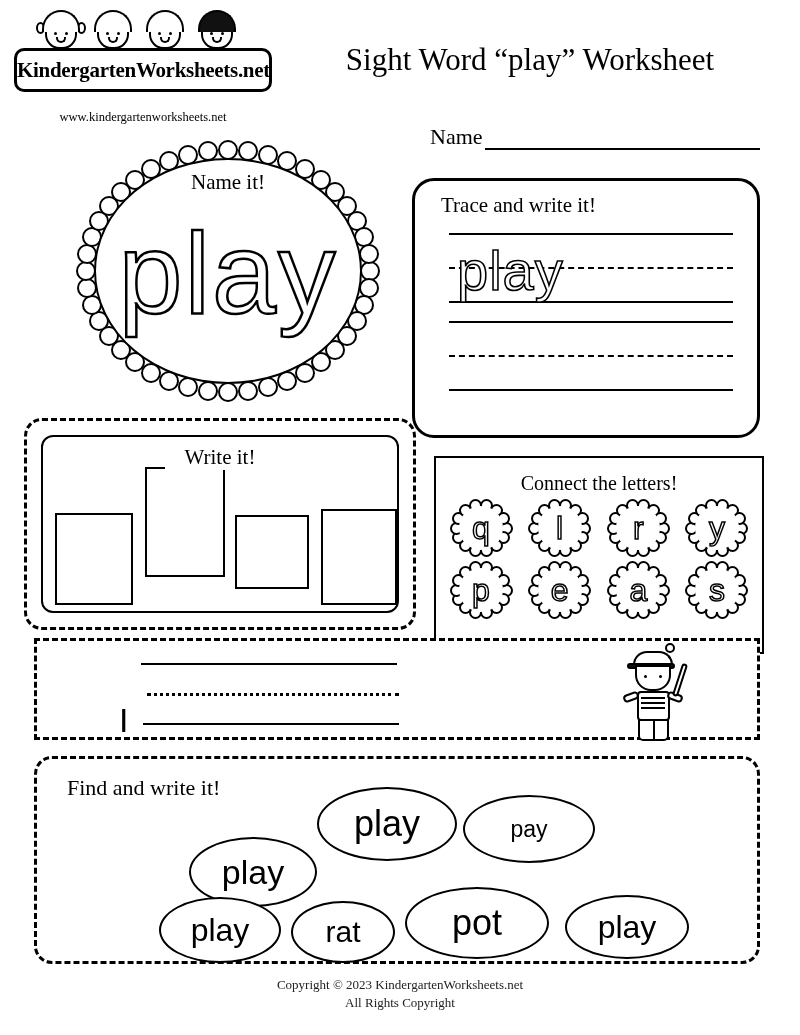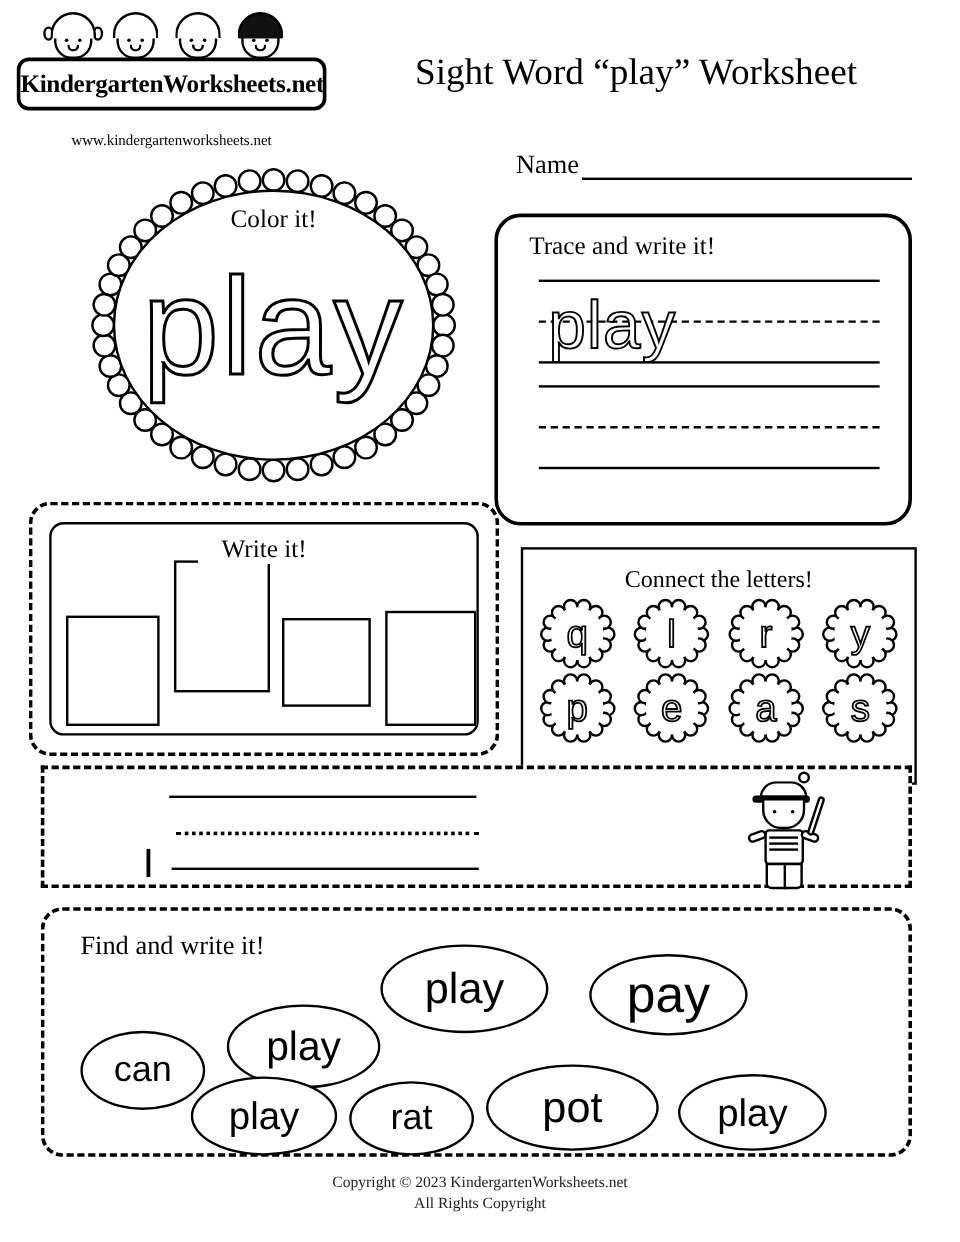--- a/index.html
+++ b/index.html
@@ -542,21 +542,21 @@
       <div class="dot" style="left: 208.989px; top: 18.9345px;"></div>
       <div class="dot" style="left: 226.771px; top: 27.2083px;"></div>
       <div class="dot" style="left: 242.99px; top: 37.5543px;"></div>
       <div class="dot" style="left: 257.316px; top: 49.7619px;"></div>
       <div class="dot" style="left: 269.458px; top: 63.5825px;"></div>
       <div class="dot" style="left: 279.168px; top: 78.7348px;"></div>
       <div class="dot" style="left: 286.248px; top: 94.9104px;"></div>
       <div class="dot" style="left: 290.555px; top: 111.78px;"></div>
     </div>
   <div class="oval-inner"></div>
-  <div class="label">Color it!</div>
+  <div class="label">Name it!</div>
   <div class="big-word">play</div>
 </div>
 
 <div class="trace-box">
   <div class="label">Trace and write it!</div>
 
   <div class="rule-group rule-top" style="top:52px;"></div>
   <div class="rule-group rule-mid" style="top:86px;"></div>
   <div class="rule-group rule-bot" style="top:120px;"></div>
   <div class="trace-word" style="left:42px; top:62px;">play</div>
@@ -740,24 +740,23 @@
     <div class="bk bk-arm-l"></div>
     <div class="bk bk-arm-r"></div>
     <div class="bk bk-legs"></div>
     <div class="bk-leg-split"></div>
     <div class="bk-bat"></div>
   </div>
 </div>
 
 <div class="find-box">
   <div class="label">Find and write it!</div>
-  <div class="word-oval" style="left:30px; top:100px; width:104px; height:66px; font-size:30px;">can</div>
   <div class="word-oval" style="left:152px; top:78px; width:128px; height:70px; font-size:34px;">play</div>
   <div class="word-oval" style="left:280px; top:28px; width:140px; height:74px; font-size:36px;">play</div>
-  <div class="word-oval" style="left:454px; top:36px; width:132px; height:68px; font-size:43px;">pay</div>
+  <div class="word-oval" style="left:426px; top:36px; width:132px; height:68px; font-size:23px;">pay</div>
   <div class="word-oval" style="left:122px; top:138px; width:122px; height:66px; font-size:32px;">play</div>
   <div class="word-oval" style="left:254px; top:142px; width:104px; height:62px; font-size:30px;">rat</div>
   <div class="word-oval" style="left:368px; top:128px; width:144px; height:72px; font-size:36px;">pot</div>
   <div class="word-oval" style="left:528px; top:136px; width:124px; height:64px; font-size:32px;">play</div>
 </div>
 
 <div class="footer">
   <div>Copyright © 2023 KindergartenWorksheets.net</div>
   <div>All Rights Copyright</div>
 </div>

